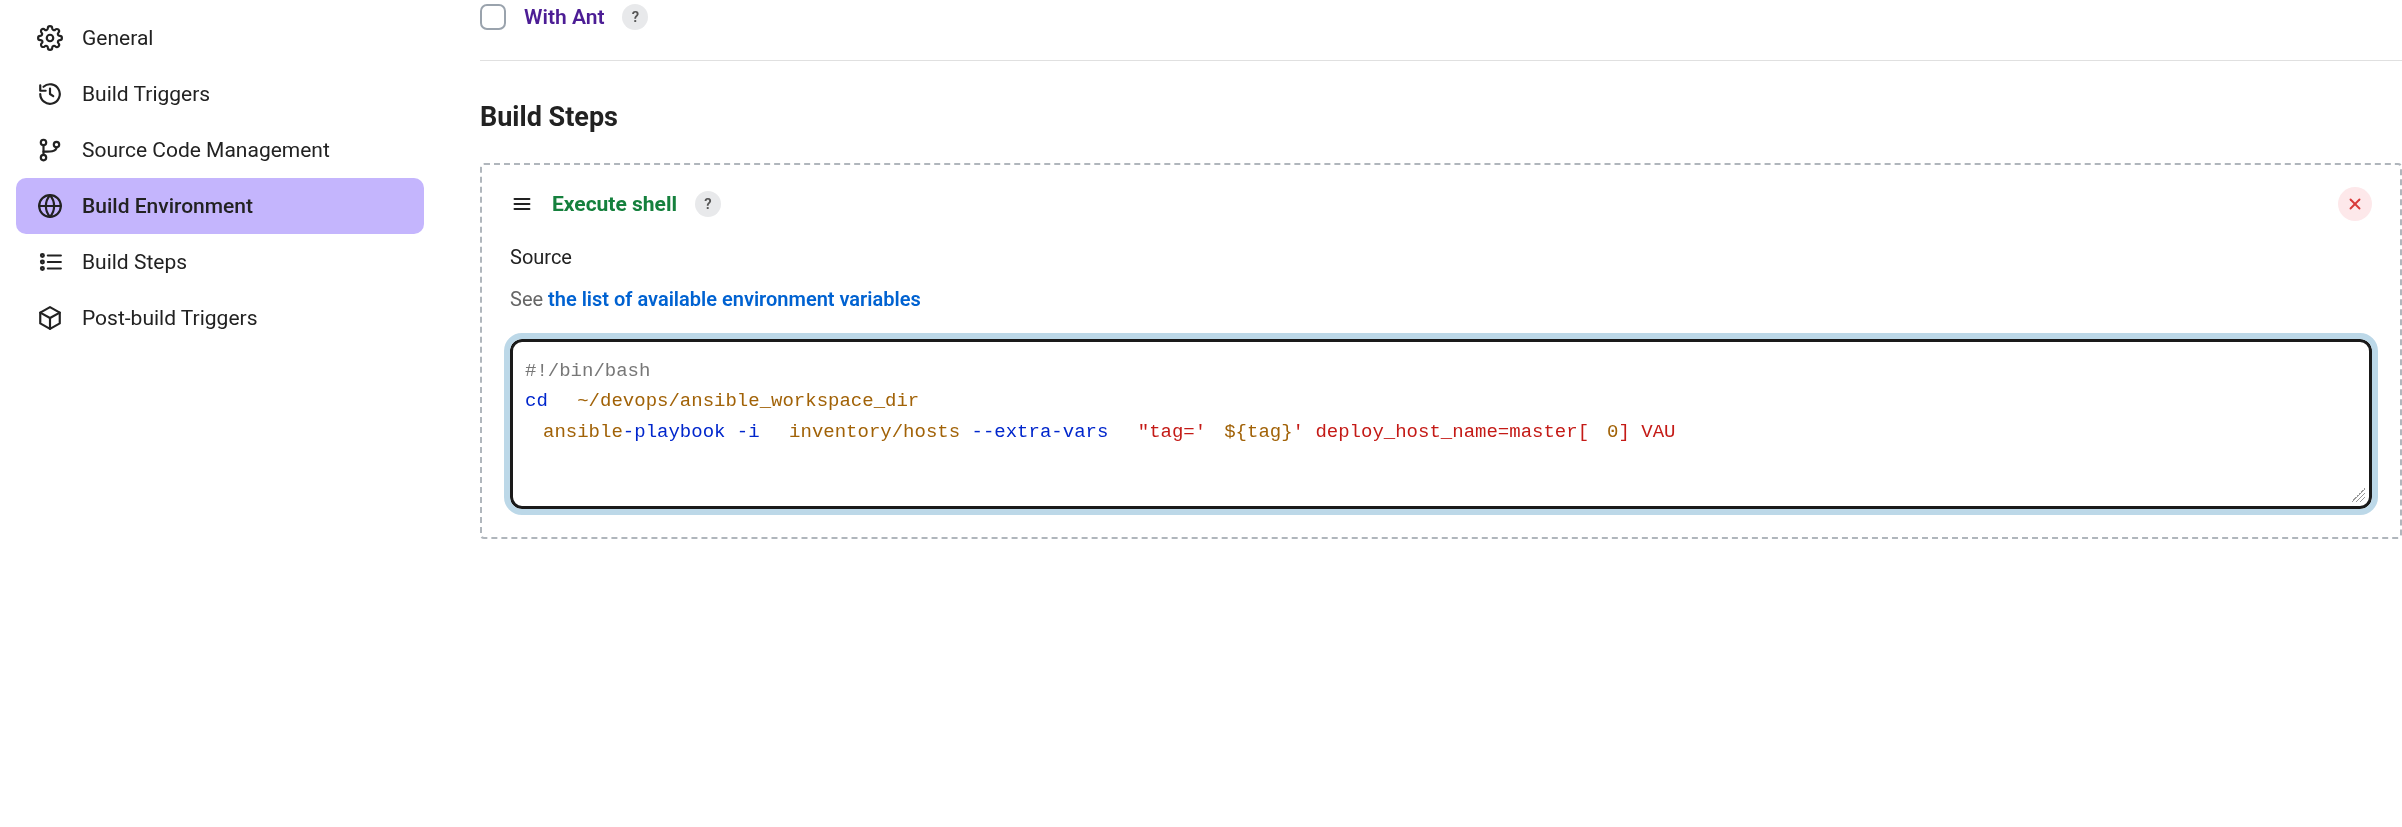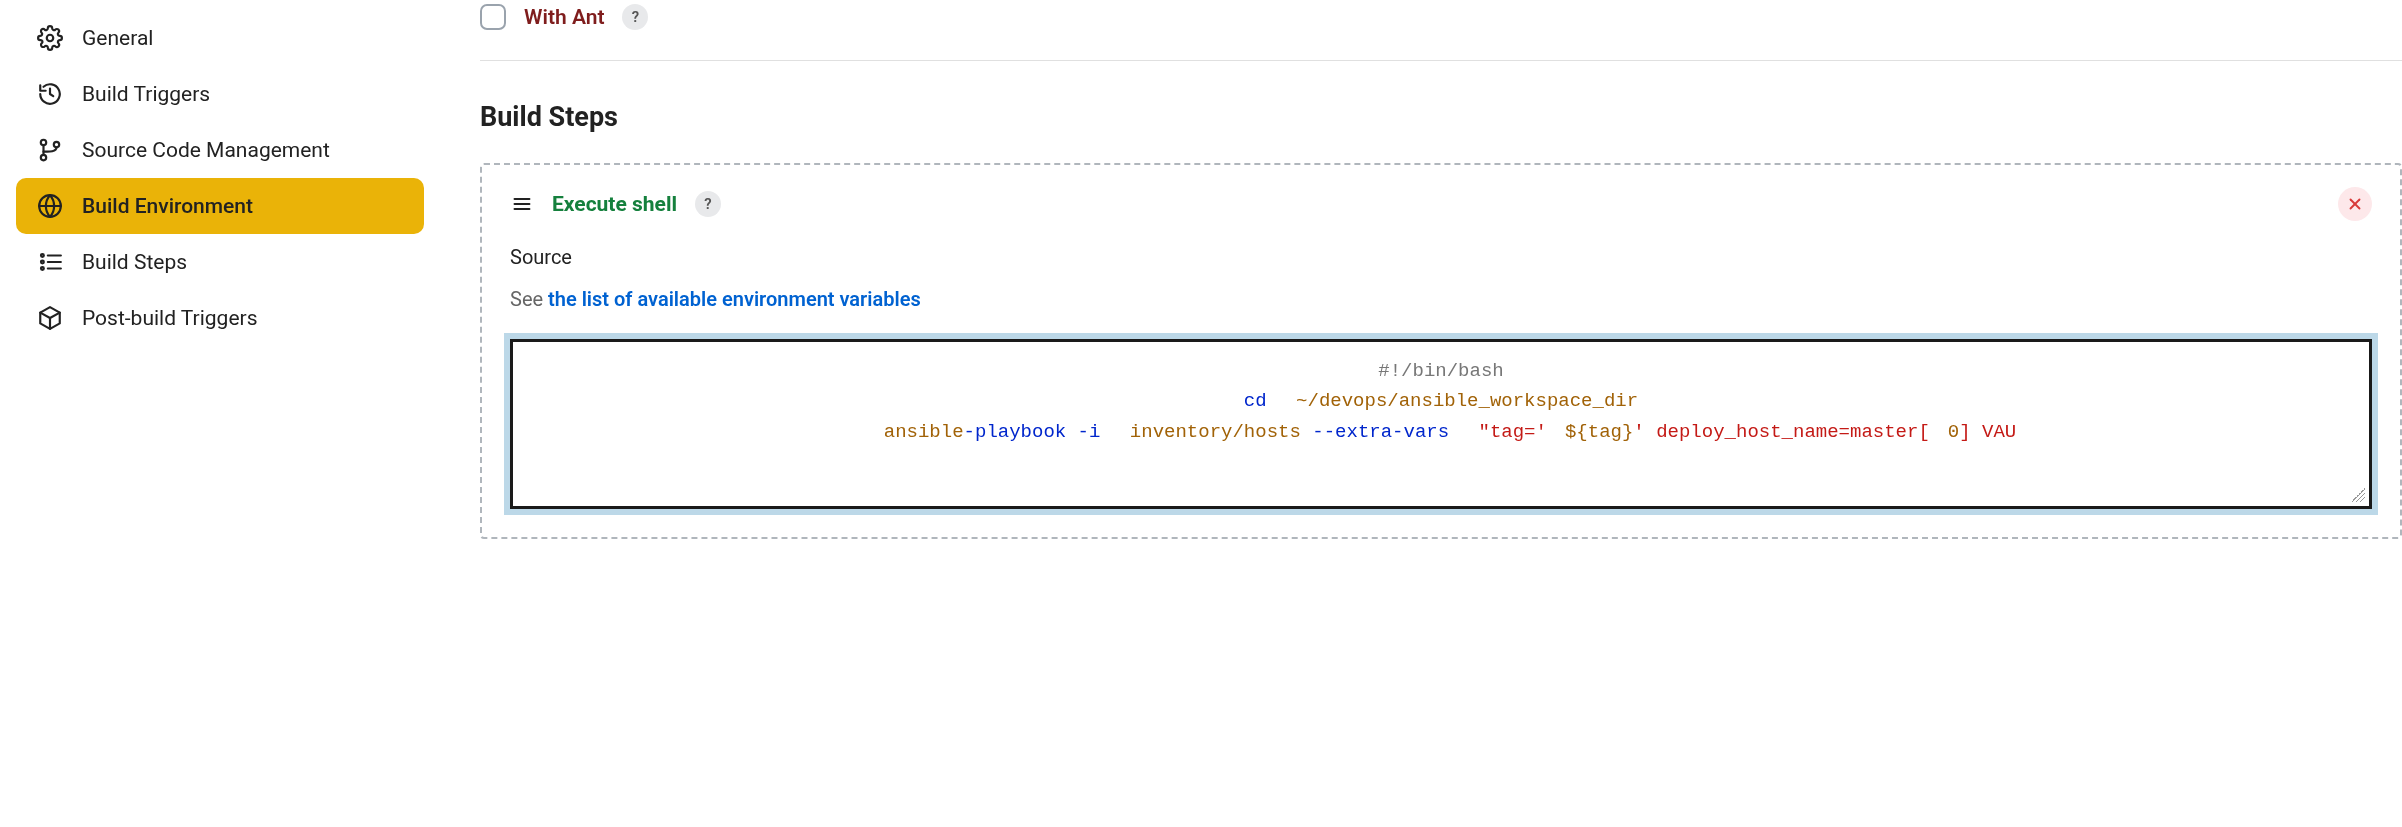--- a/index.html
+++ b/index.html
@@ -24,21 +24,21 @@
       display: flex;
       align-items: center;
       gap: 18px;
       padding: 14px 20px;
       border-radius: 10px;
       cursor: pointer;
       font-size: 21px;
       color: #222;
     }
     .sidebar-item.active {
-      background: #eab308;
+      background: #c4b5fd;
       font-weight: 500;
     }
     .sidebar-item .icon {
       width: 28px;
       height: 28px;
       display: inline-flex;
       align-items: center;
       justify-content: center;
       flex-shrink: 0;
     }
@@ -57,21 +57,21 @@
       width: 26px;
       height: 26px;
       border: 2px solid #9aa3ad;
       border-radius: 7px;
       background: #fff;
       flex-shrink: 0;
     }
     .checkbox-label {
       font-size: 21px;
       font-weight: 600;
-      color: #7f1d1d;
+      color: #4c1d95;
     }
     .help-badge {
       width: 26px;
       height: 26px;
       border-radius: 50%;
       background: #e8e9eb;
       color: #555;
       display: inline-flex;
       align-items: center;
       justify-content: center;
@@ -137,33 +137,32 @@
       color: #666;
       margin-bottom: 28px;
     }
     .hint-row a {
       color: #0062d1;
       text-decoration: none;
       font-weight: 600;
     }
     .code-editor {
       border: 3px solid #1a1a1a;
-      border-radius: 0;
+      border-radius: 12px;
       outline: 6px solid #bcd8e8;
       outline-offset: 0;
       background: #fff;
       padding: 14px 12px;
       font-family: "SFMono-Regular", Consolas, "Liberation Mono", Menlo, monospace;
       font-size: 19px;
       line-height: 1.6;
       white-space: nowrap;
       overflow: hidden;
       min-height: 170px;
       position: relative;
-      text-align: center;
     }
     .code-editor .resize-grip {
       position: absolute;
       right: 4px;
       bottom: 4px;
       width: 14px;
       height: 14px;
       background:
         linear-gradient(135deg, transparent 50%, #999 50%, #999 55%, transparent 55%,
                          transparent 65%, #999 65%, #999 70%, transparent 70%,

